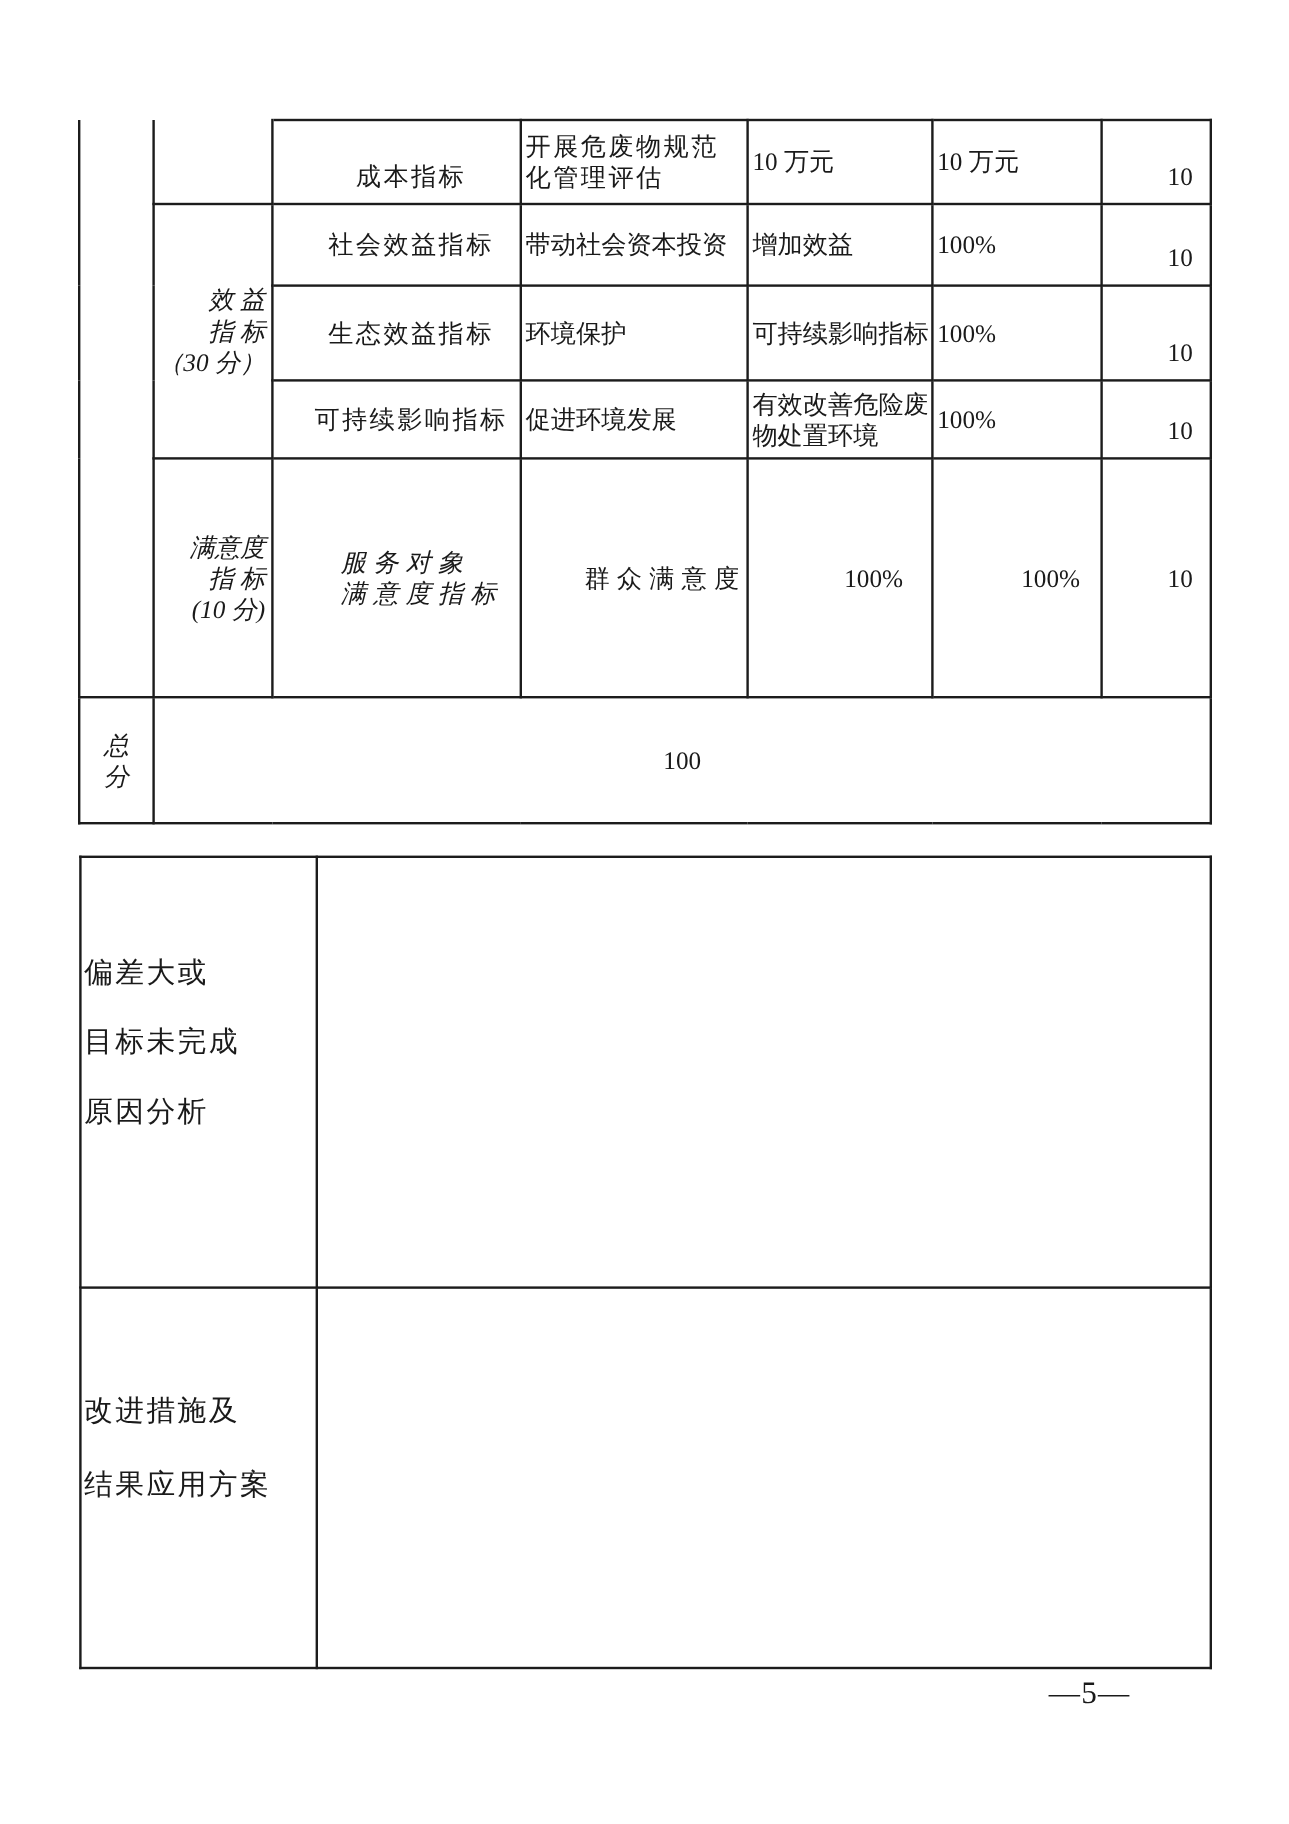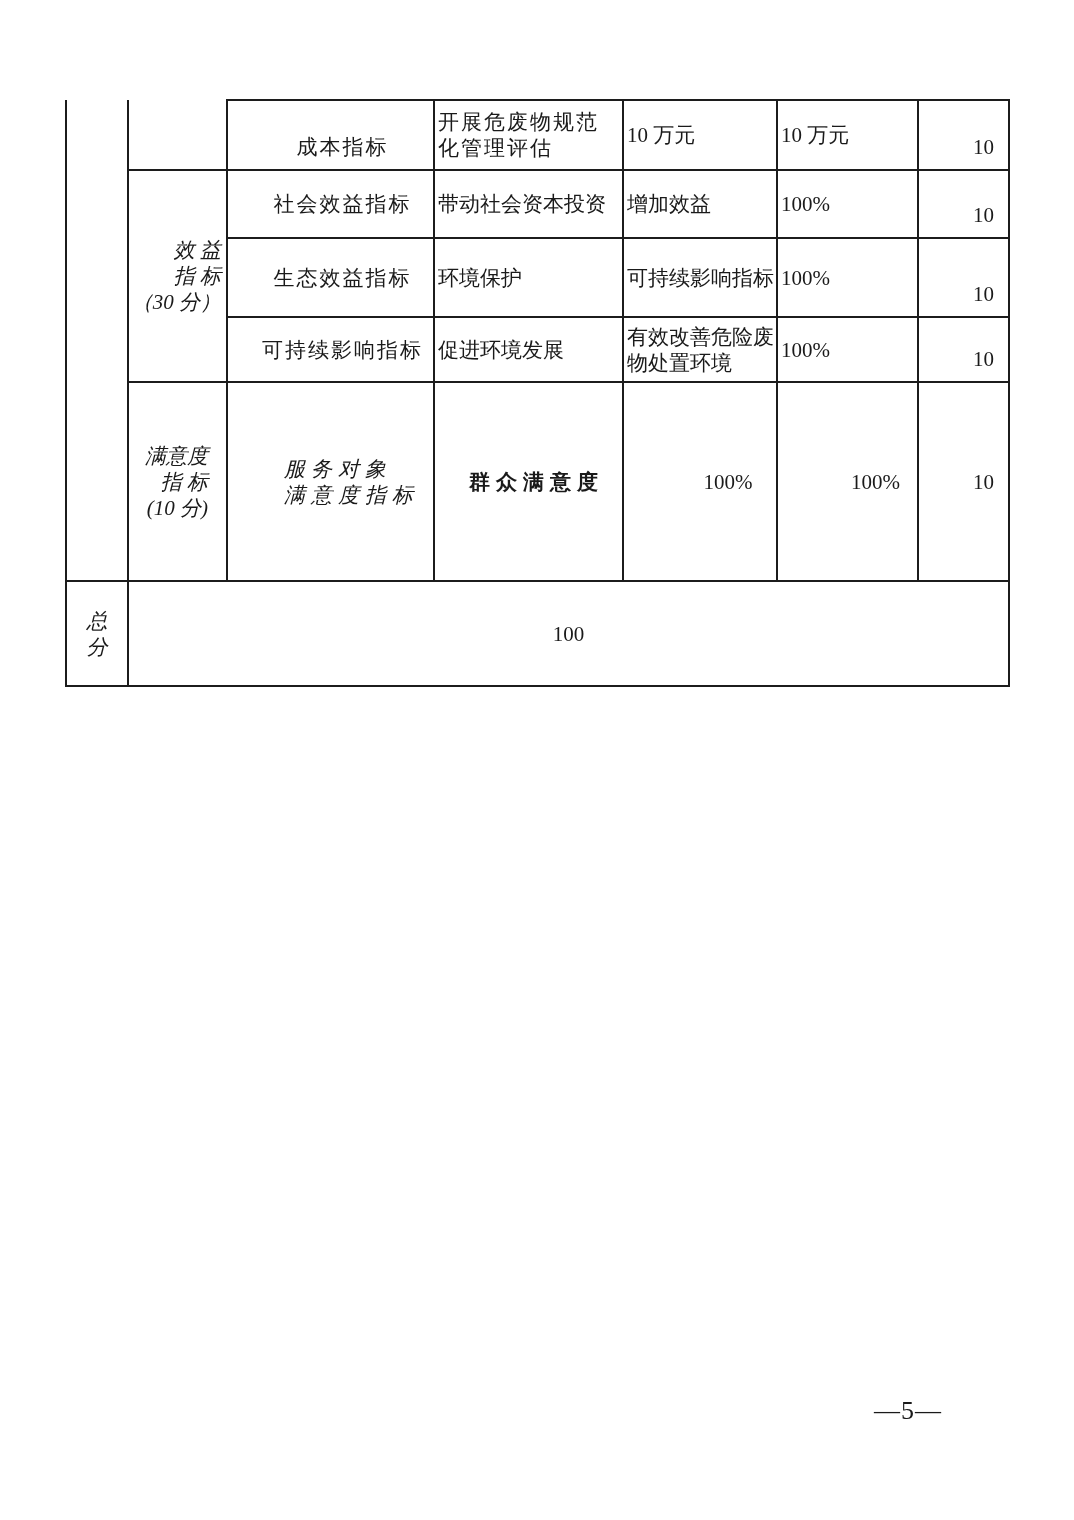--- a/index.html
+++ b/index.html
@@ -21,23 +21,23 @@
 
   .name-cell  { text-align:center; letter-spacing:2px; padding-left:24px; }
   .val-cell   { text-align:left; padding-left:3px; padding-right:1px; }
   .crit-cost  { letter-spacing:2px; line-height:29px; }
   .wrap2      { line-height:30px;font-family:Liberation Serif, serif; }
   .score-cell { text-align:center; padding-left:40px; }
   .vb         { vertical-align:bottom; padding-bottom:9px;border-radius:10px; }
 
   .pre        { white-space:pre;font-style:italic; }
   .group-cell { text-align:right; padding-right:5px; line-height:34px; }
-  .sat-group  { text-align:right; padding-right:18px; line-height:67px;margin-left:20px; }
+  .sat-group  { text-align:right; padding-right:5px; line-height:67px;margin-left:20px; }
   .sat-name   { letter-spacing:6px; padding-left:56px; line-height:68px; }
-  .sat-crit   { text-align:left; letter-spacing:6px; padding-left:34px;font-weight:bold; }
+  .sat-crit   { text-align:right; letter-spacing:6px; padding-left:34px; }
   .sat-val    { text-align:center; padding-left:56px; }
   .sat-score  { text-align:center; padding-left:40px; }
 
   .total-label{ text-align:center; line-height:22px; }
   .total-val  { text-align:center; }
 
   
   #tbl2 { position:absolute; left:66px; top:713px; width:942px; }
   #tbl2 td { font-size:24px; }
   .an-label   { text-align:left; letter-spacing:2px; white-space:pre;
@@ -113,16 +113,35 @@
         <td class="sat-score">10</td>
       </tr>
       <tr style="height:105px">
         <td class="total-label pre">总
 分</td>
         <td class="total-val" colspan="6">100</td>
       </tr>
     </tbody>
   </table>
 
+  <table id="tbl2">
+    <colgroup>
+      <col style="width:197px">
+        <col style="width:745px">
+    </colgroup>
+    <tbody>
+      <tr style="height:359px">
+        <td class="an-label r1">偏差大或
+目标未完成
+原因分析</td>
+        <td class="an-content"></td>
+      </tr>
+      <tr style="height:317px">
+        <td class="an-label r2">改进措施及
+结果应用方案</td>
+        <td class="an-content"></td>
+      </tr>
+    </tbody>
+  </table>
 
   <div class="pageno">—5—</div>
 
 </div>
 
 </body></html>

